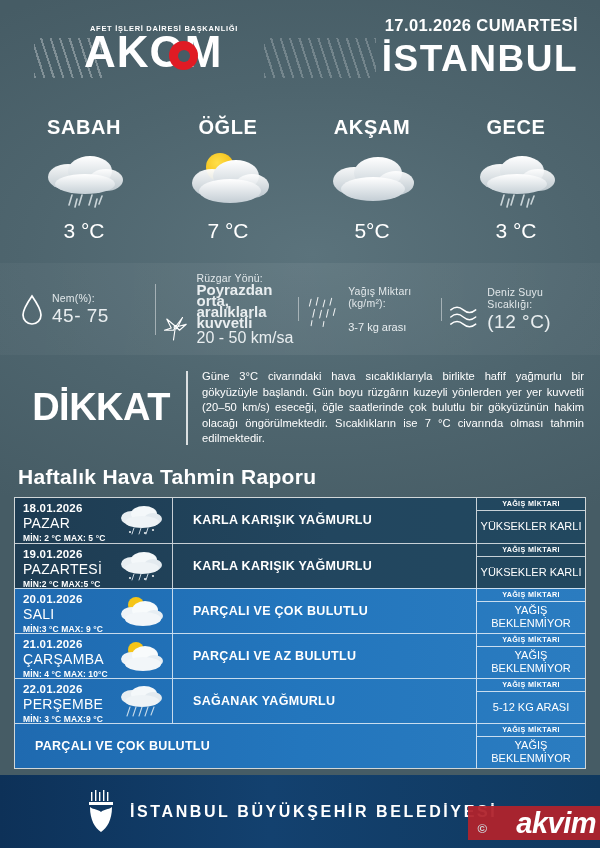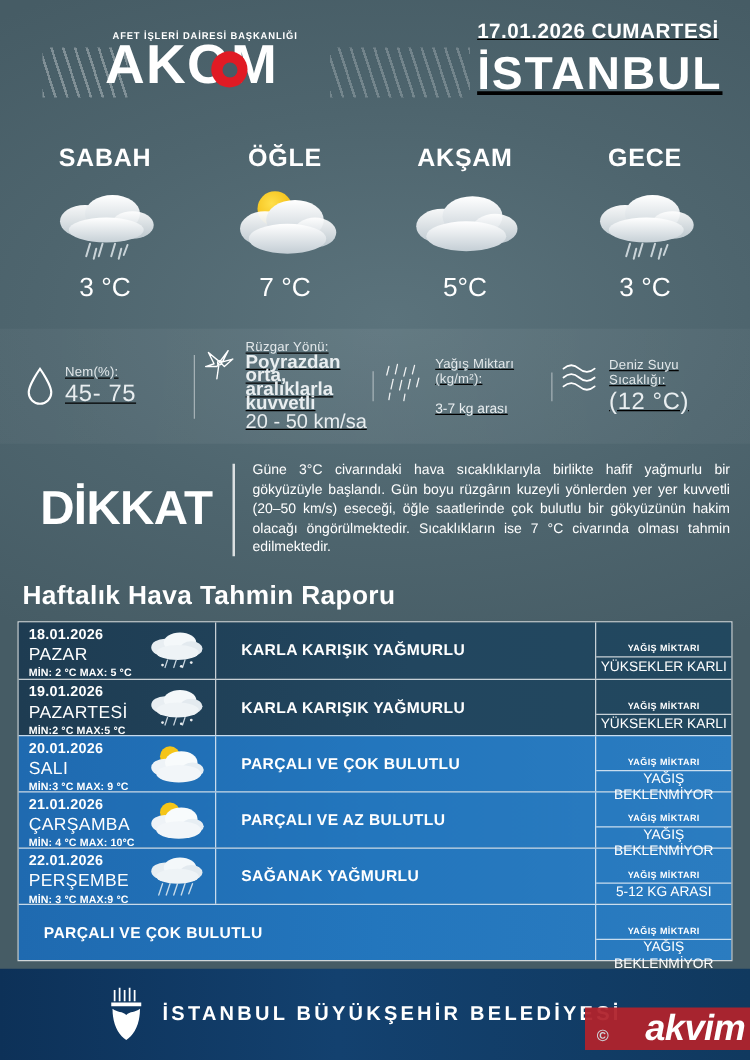--- a/index.html
+++ b/index.html
@@ -53,21 +53,21 @@
     position: absolute; left: 117px; top: 19px;
     width: 29px; height: 29px; border-radius: 50%;
     background: #e01b24;
   }
   .akom-o::after {
     content: ""; position: absolute; left: 8.5px; top: 8.5px;
     width: 12px; height: 12px; border-radius: 50%;
     background: #465c65;
   }
   .header-right {
-    position: absolute; right: 22px; top: 16px;  text-decoration: underline;
+    position: absolute; right: 22px; top: 16px; text-align: right;
   }
   .hdr-date {
     font-size: 16.5px; font-weight: 700; color: #fff; letter-spacing: 0.4px;
   }
   .hdr-city {
     font-size: 37px; font-weight: 700; color: #fff;
     letter-spacing: 1.5px; line-height: 44px; margin-top: 2px;
   }
 
   
@@ -86,22 +86,22 @@
 
   
   .metrics {
     display: flex; align-items: center; height: 92px;
     margin: 4px 14px 0 14px; position: relative;
   }
   .metrics::before {
     content:""; position:absolute; left:-14px; right:-14px; top:0; bottom:0;
     background: linear-gradient(90deg, rgba(255,255,255,0.03), rgba(255,255,255,0.06), rgba(255,255,255,0.03));
   }
-  .metric { flex: 1; display: flex; align-items: flex-start; gap: 8px;
-            position: relative; padding: 0 6px; z-index: 2; text-decoration: underline; }
+  .metric { flex: 1; display: flex; align-items: flex-end; gap: 8px;
+            position: relative; padding: 0 6px; z-index: 2; }
   .metric + .metric::before {
     content: ""; position: absolute; left: -2px; top: 12px; bottom: 12px;
     width: 1px; background: rgba(255,255,255,0.45);
   }
   .m-txt { color: #e9eef0; }
   .m-title { font-size: 10.5px; opacity: .95; letter-spacing: .2px; }
   .m-big { font-size: 19px; letter-spacing: .5px; margin-top: 1px; }
   .m-sub { font-size: 15px; font-weight: 700; line-height: 11px; }
   .m-mid { font-size: 11px; margin-top: 12px; }
   .m-val { font-size: 16px; margin-top: 1px; }
@@ -138,21 +138,21 @@
   .d-temp { font-size: 8.5px; font-weight: 700; margin-top: 2px; letter-spacing: .1px; }
   .d-ico { position: absolute; right: 4px; top: 4px; width: 56px; height: 38px; }
   .cell-desc {
     flex: 1; display: flex; align-items: center; padding-left: 20px;
     font-size: 12.5px; font-weight: 700; color: #fff; letter-spacing: .3px;
     border-right: 1px solid rgba(255,255,255,0.75);
   }
   .cell-prec { width: 108px; display: flex; flex-direction: column; }
   .prec-head {
     font-size: 7.2px; font-weight: 700; color: #fff; text-align: center;
-    letter-spacing: .35px; padding: 16px 0 2px;
+    letter-spacing: .35px; padding: 1px 0 2px;
     border-bottom: 1px solid rgba(255,255,255,0.75);
   }
   .prec-body {
     flex: 1; display: flex; align-items: center; justify-content: center;
     font-size: 11px; font-weight: 400; color: #fff; text-align: center;
     line-height: 13px; padding: 0 2px;
   }
 
   
   .footer {

